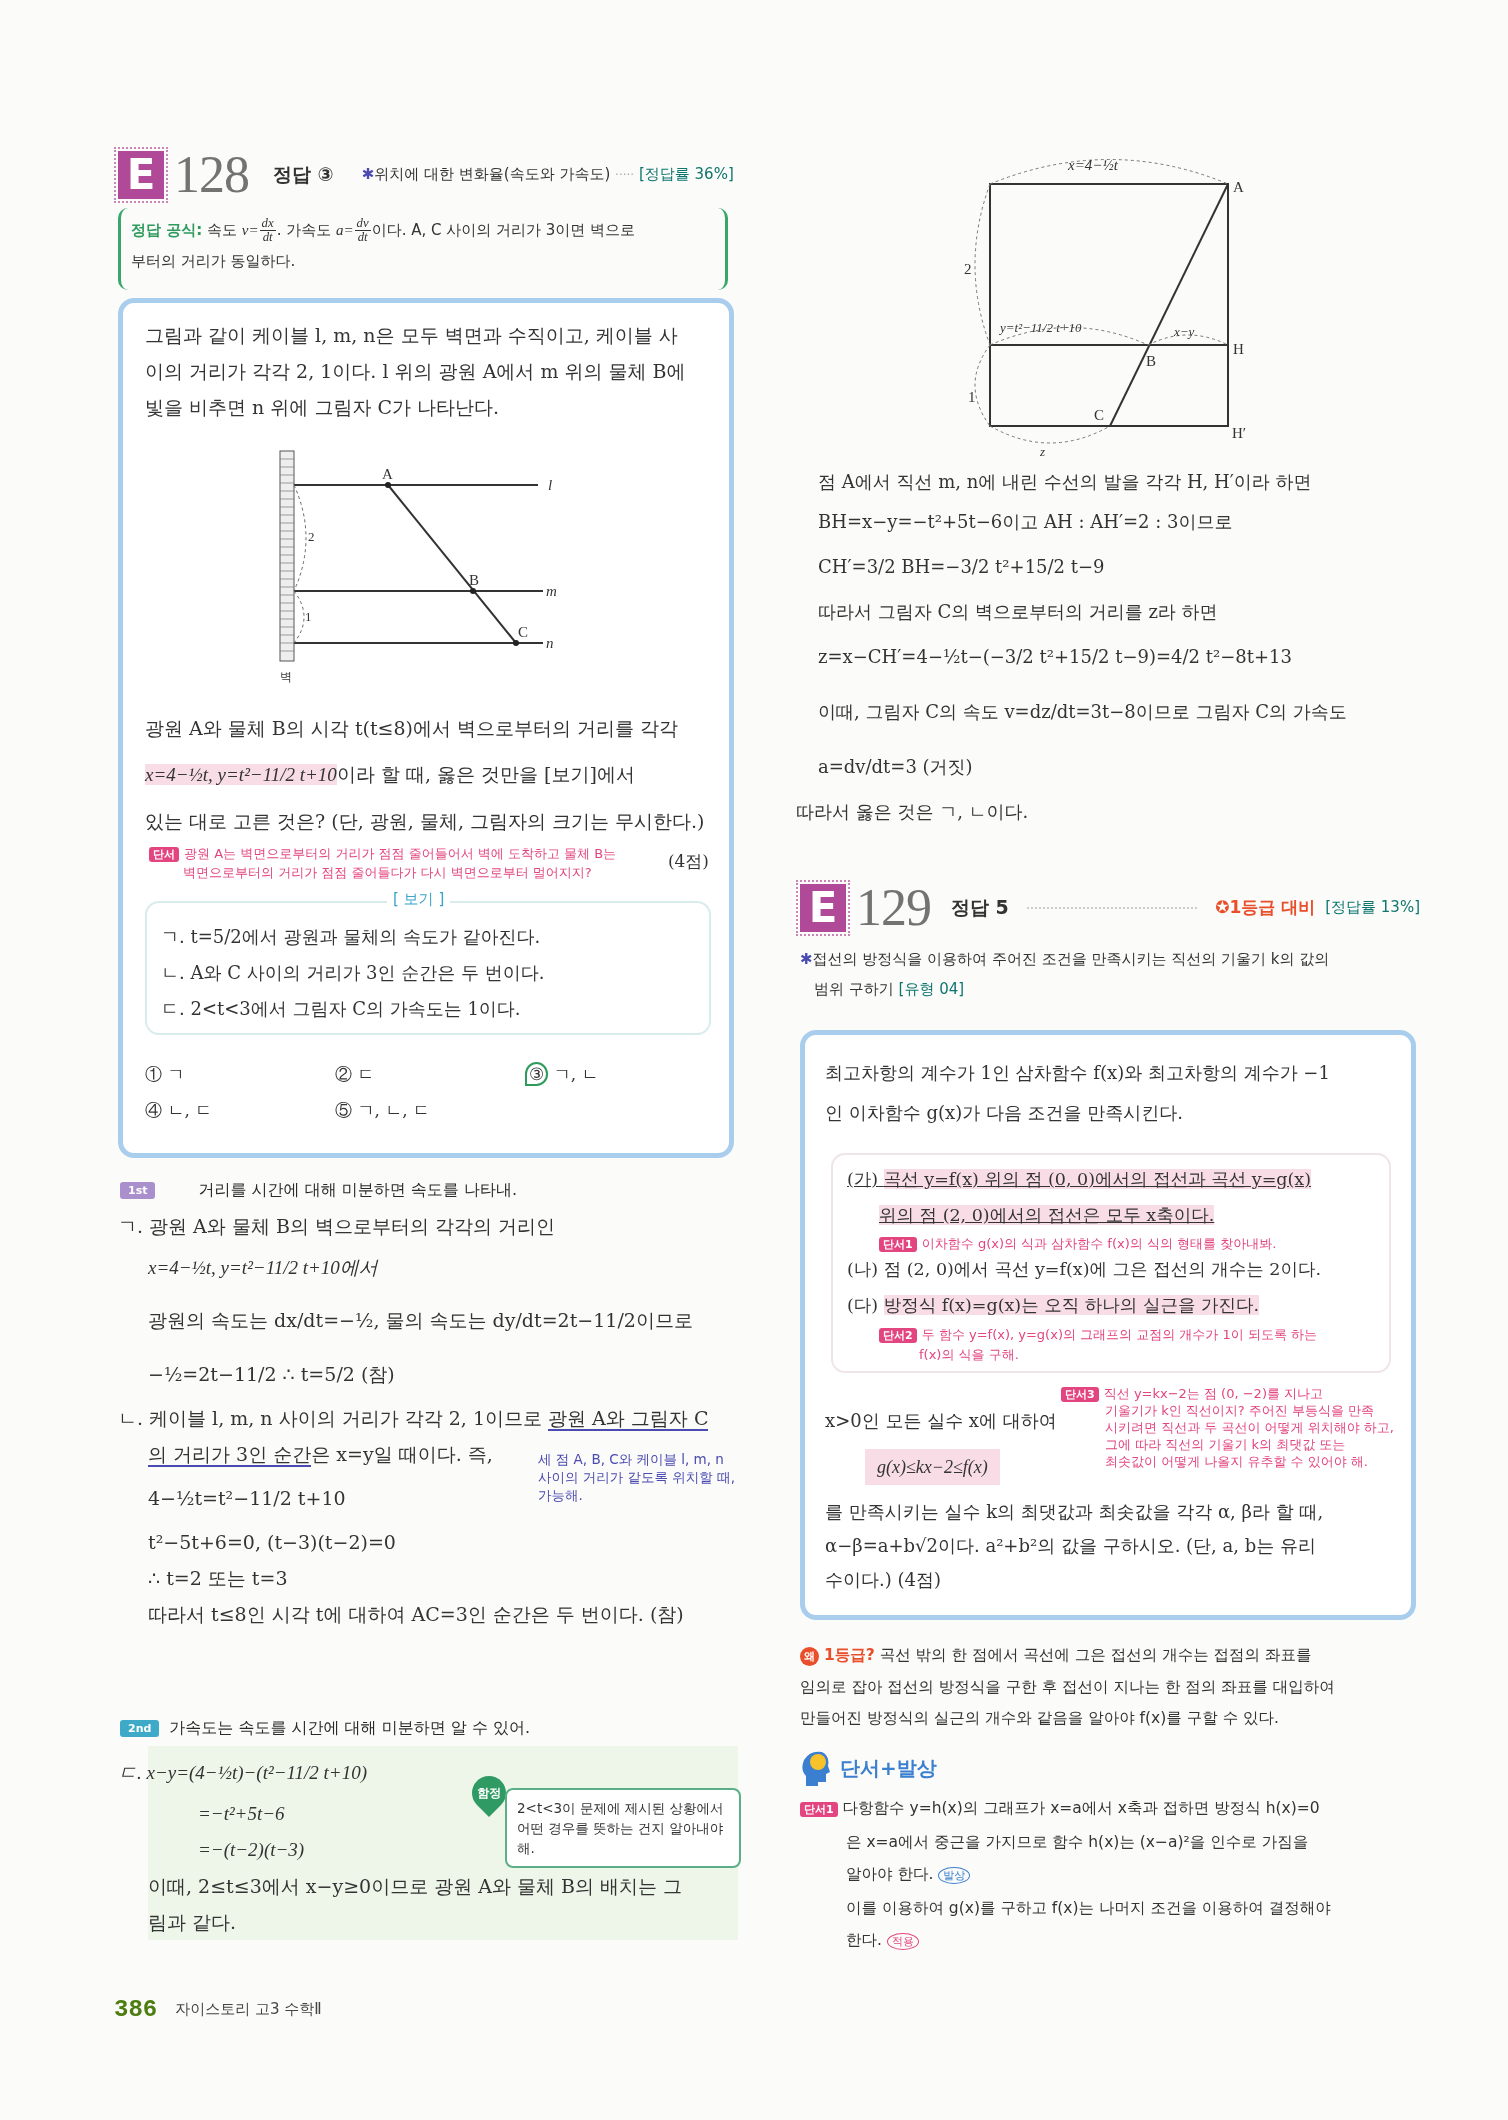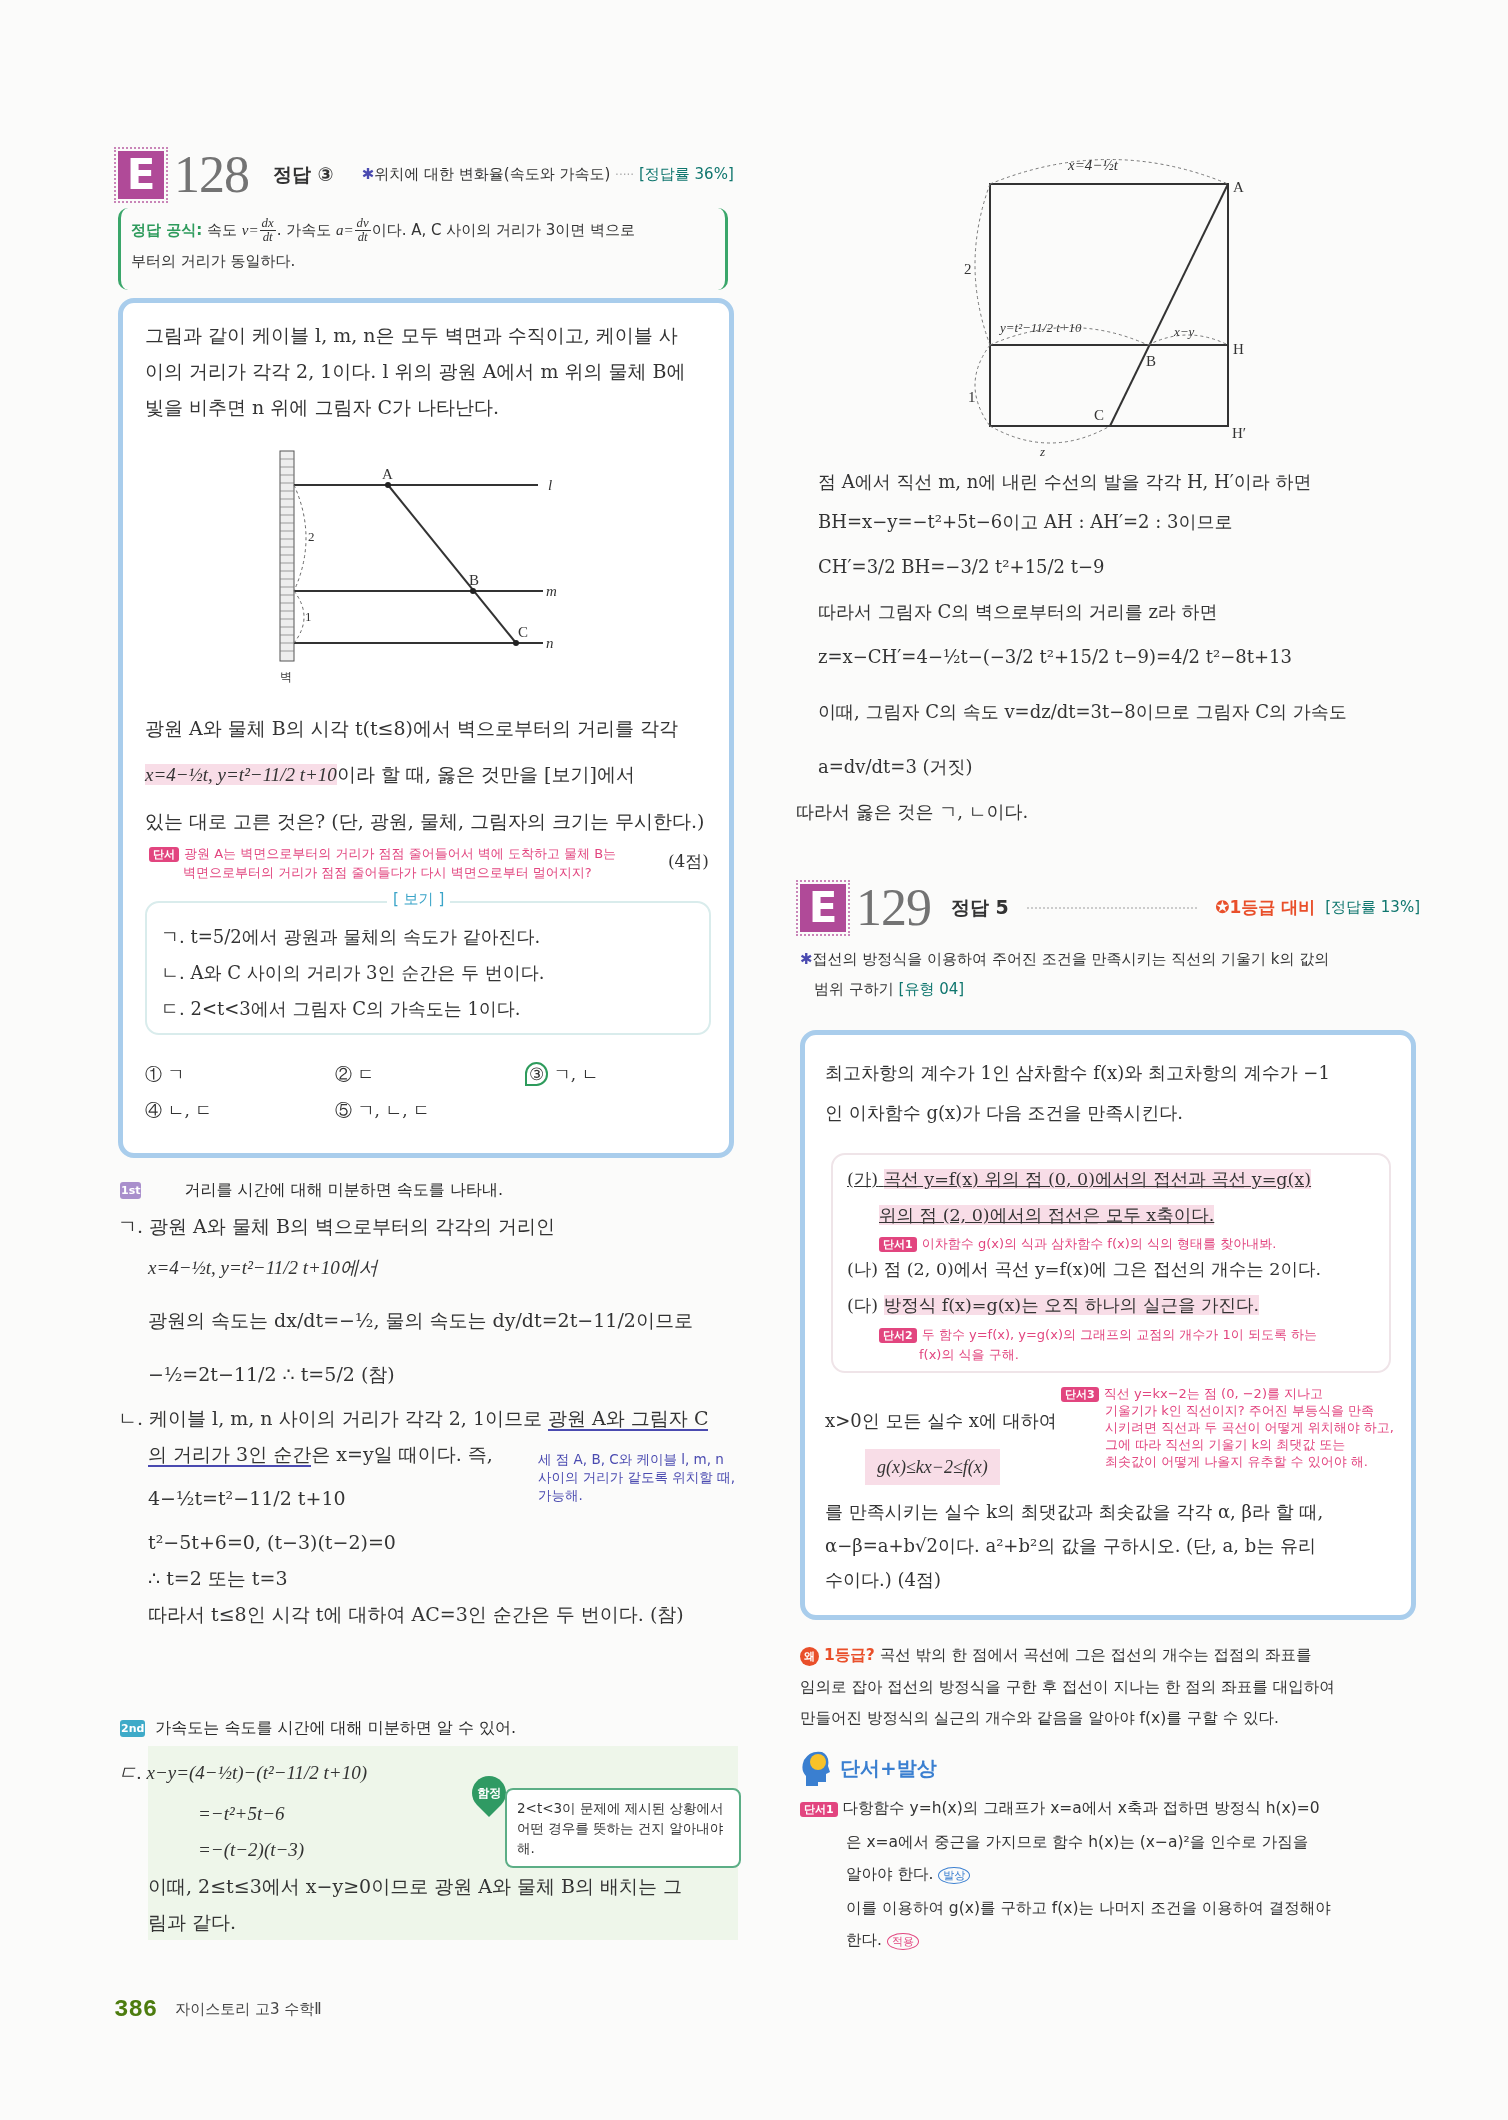--- a/index.html
+++ b/index.html
@@ -25,21 +25,21 @@
   
   .prob-box { border: 5px solid #a9cdec; border-radius: 16px; background: #fff; }
   .prob-text { font-size: 19px; line-height: 36px; color: #333; }
   .hint-tag { background: #e2457f; color: #fff; font-family: "DejaVu Sans", sans-serif; font-size: 11px; font-weight: bold; padding: 1px 4px; border-radius: 3px; }
   .hint-text { color: #e2457f; font-family: "DejaVu Sans", sans-serif; font-size: 13px; line-height: 17px; }
   .pink-hl { background: #f8dde7; }
   .bogi { border: 2px solid #d9ecec; border-radius: 14px; }
   .bogi-title { color: #3aa4c8; font-family: "DejaVu Sans", sans-serif; font-size: 15px; background: #fff; padding: 0 6px; }
   .choice { font-size: 17px; color: #333; }
 
-  .step-tag { font-family: "DejaVu Sans", sans-serif; font-size: 11px; font-weight: bold; color: #fff; padding: 2px 1px; border-radius: 3px; }
+  .step-tag { font-family: "DejaVu Sans", sans-serif; font-size: 11px; font-weight: bold; color: #fff; padding: 2px 8px; border-radius: 3px; }
   .sol { font-size: 19px; line-height: 36px; color: #333; }
   .note-blue { color: #4a4ab0; font-family: "DejaVu Sans", sans-serif; font-size: 13.5px; line-height: 18px; }
   .ul { border-bottom: 2px solid #4a4ab0; }
   .green-bg { background: #eef6ea; }
   .trap { border: 2px solid #5cae86; border-radius: 8px; background: #fff; font-family: "DejaVu Sans", sans-serif; font-size: 13.5px; line-height: 20px; padding: 8px 10px; color: #333; }
   .trap-pin { background: #2f9a63; color: #fff; font-family: "DejaVu Sans", sans-serif; font-weight: bold; font-size: 12px; width: 34px; height: 34px; border-radius: 50% 50% 50% 0; transform: rotate(-45deg); display: flex; align-items: center; justify-content: center; }
   .trap-pin span { transform: rotate(45deg); }
 
   .frac { display: inline-flex; flex-direction: column; align-items: center; vertical-align: middle; font-size: 0.85em; line-height: 1.05; margin: 0 1px; }
   .frac .num { border-bottom: 1px solid #333; padding: 0 2px; }

